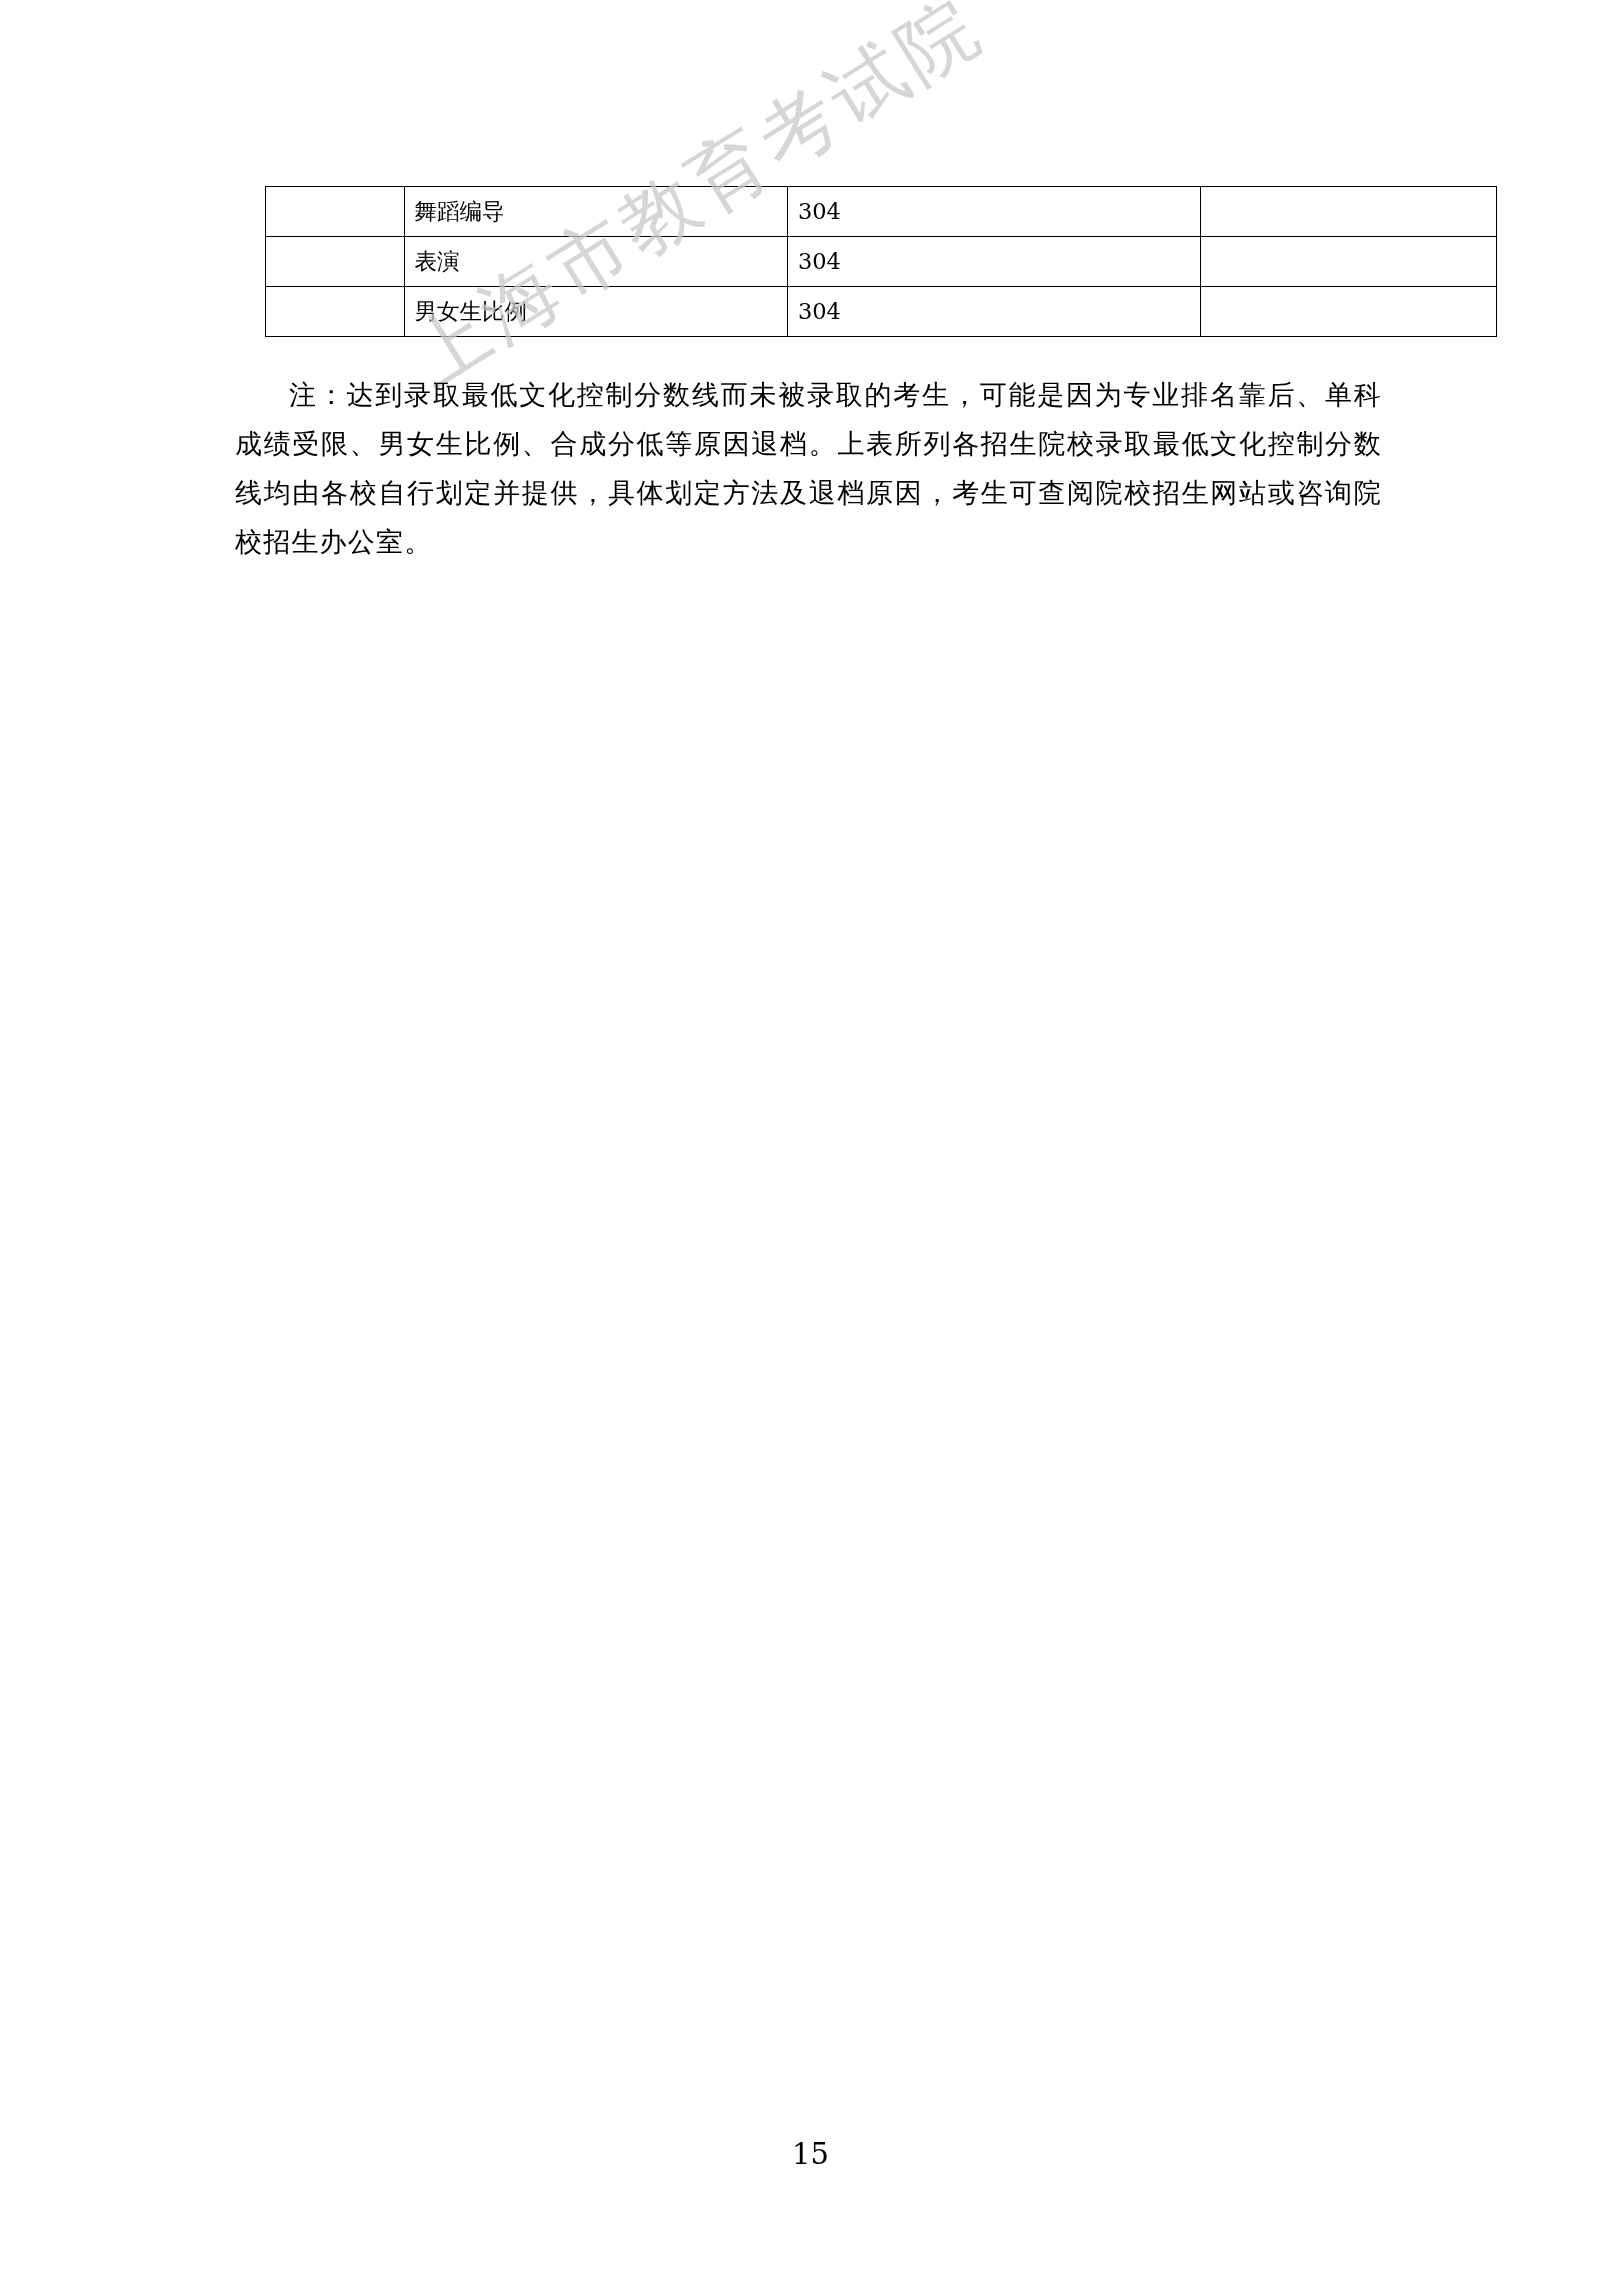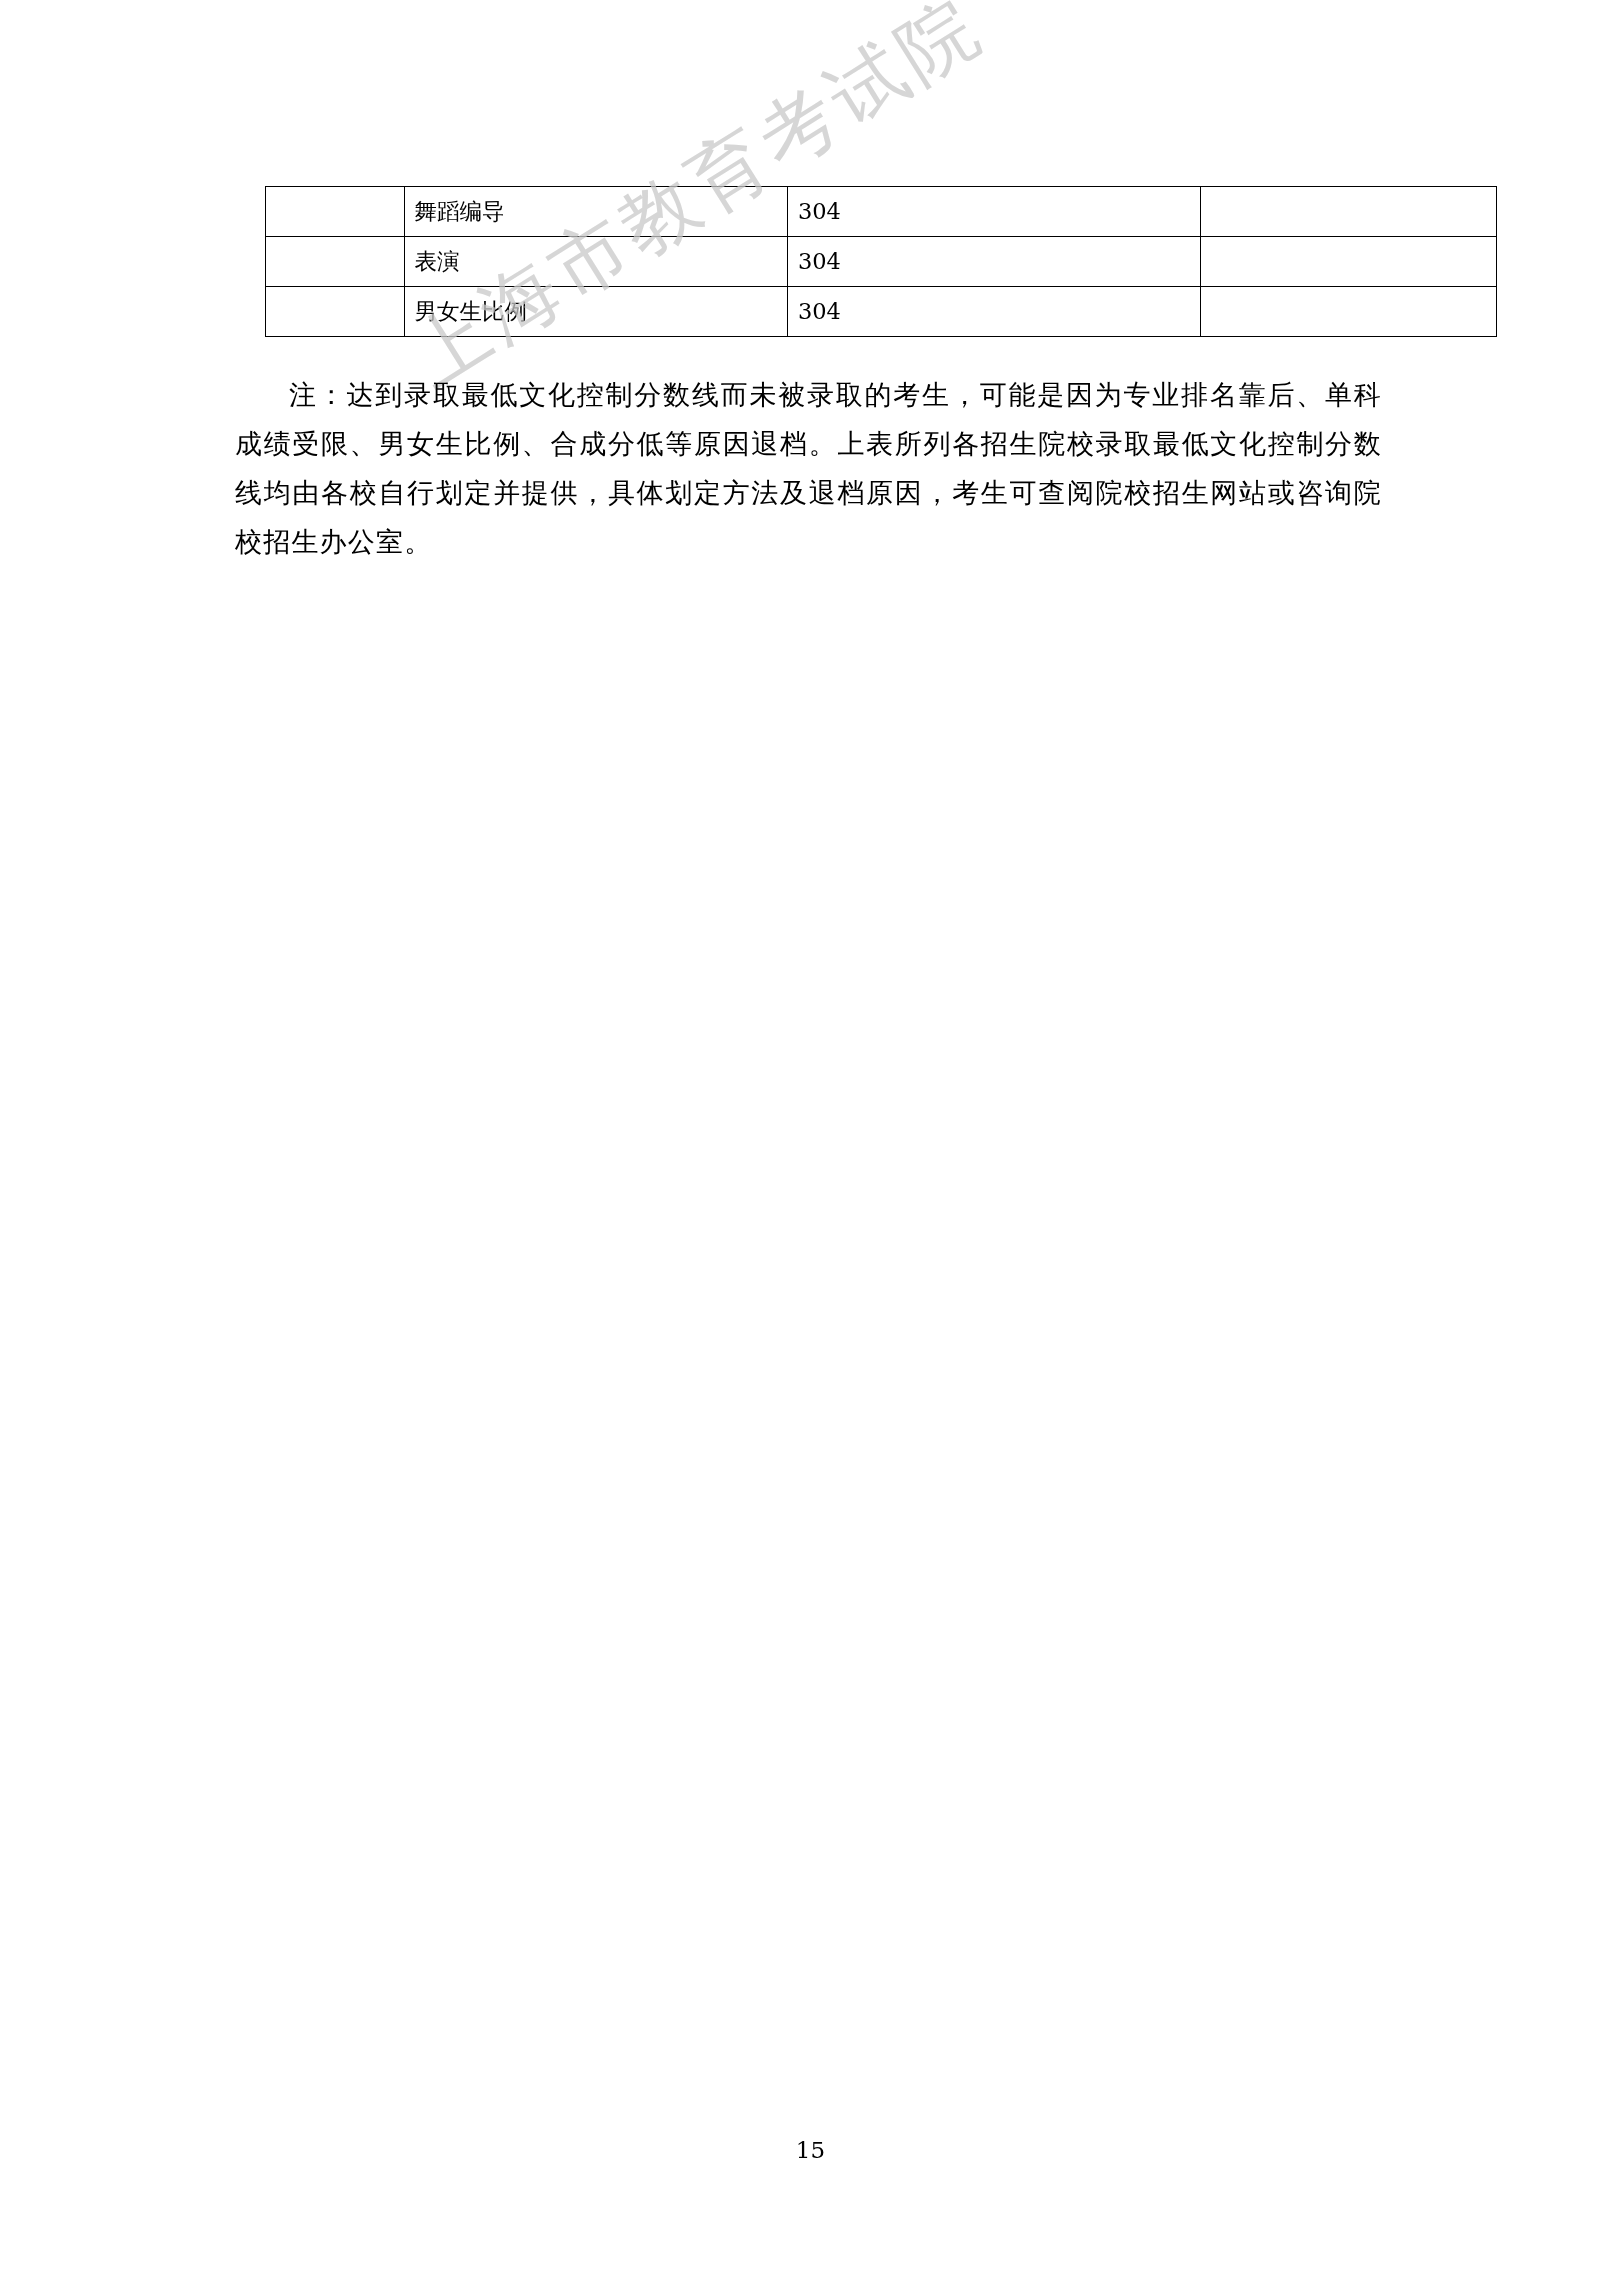--- a/index.html
+++ b/index.html
@@ -91,21 +91,21 @@
     text-indent: 2em;
   }
 
   
   .page-number {
     position: absolute;
     left: 0;
     top: 2137px;
     width: 1621px;
     text-align: center;
-    font-size: 23px;
+    font-size: 29px;
     font-family: "DejaVu Serif", "Liberation Serif", serif;
     color: #000;
     z-index: 2;
   }
 </style>
 </head>
 <body>
 
 <div class="page">
 

